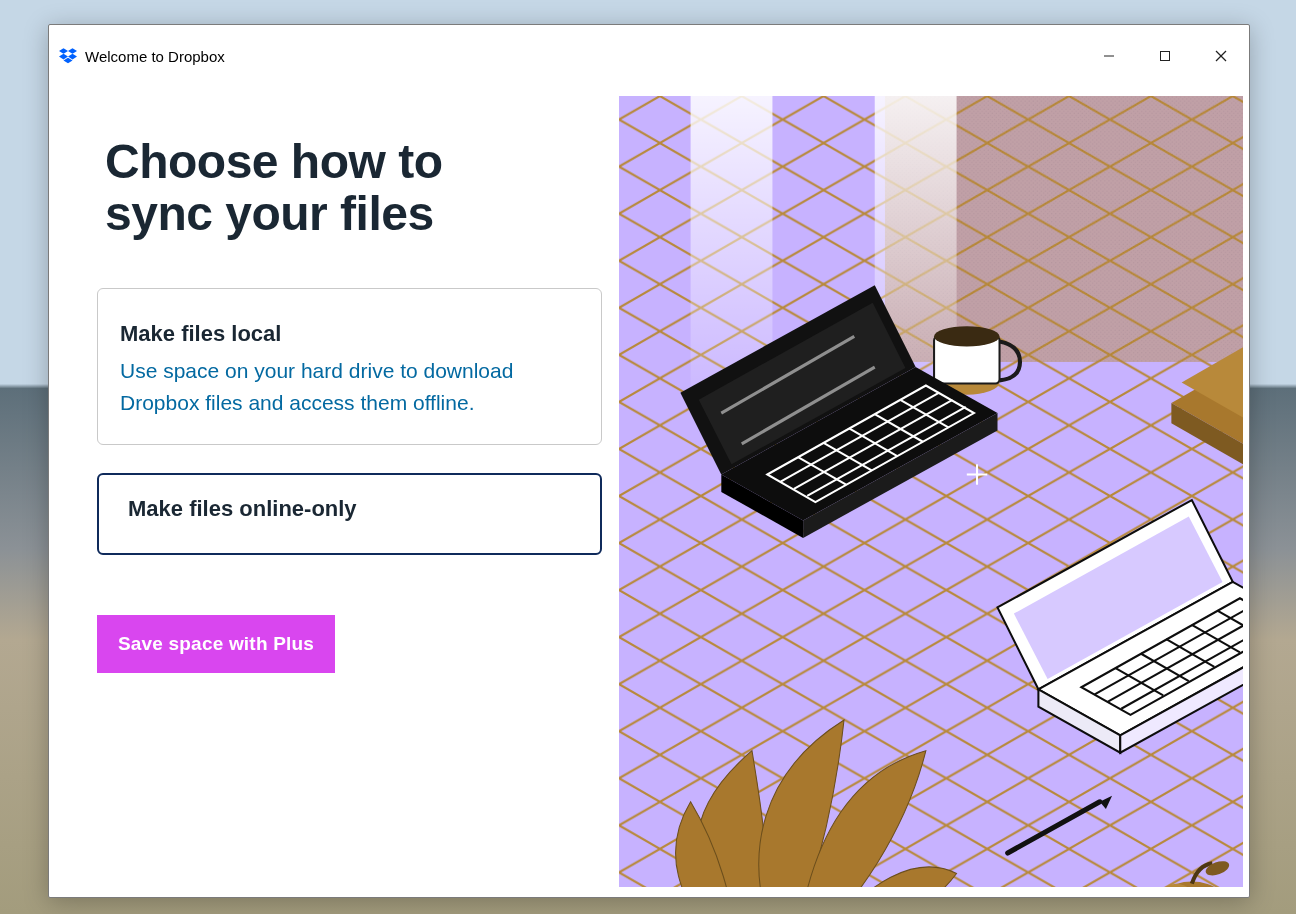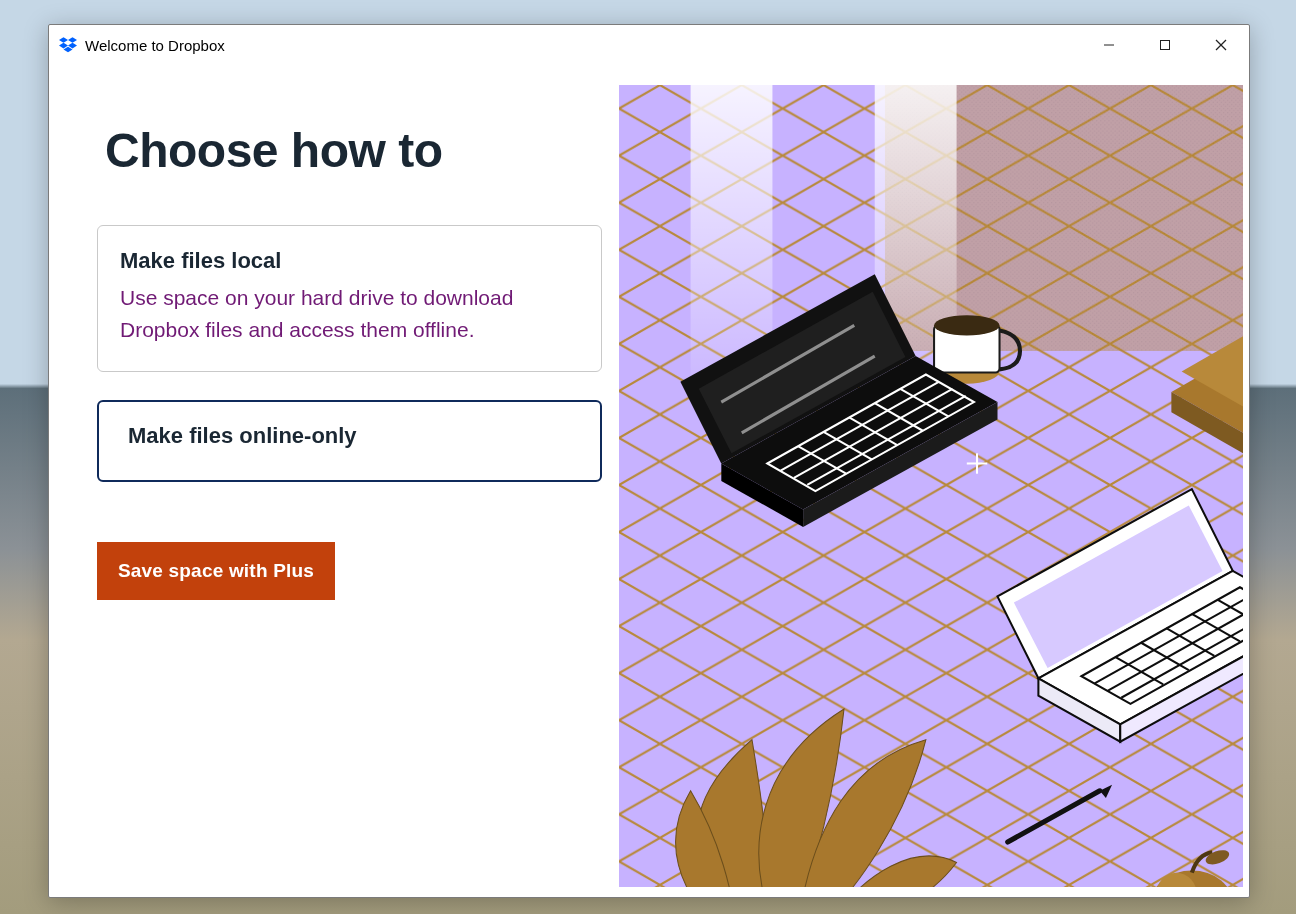--- a/index.html
+++ b/index.html
@@ -11,20 +11,21 @@
   }
   .window{
     position:absolute;left:48px;top:24px;width:1200px;height:872px;
     background:#ffffff;border:1px solid #7b7b7b;border-radius:2px;
     box-shadow:0 4px 24px rgba(0,0,0,.25);
     display:flex;flex-direction:column;
   }
   .titlebar{
     height:40px;display:flex;align-items:center;
     padding-left:10px;
+    margin-top:11px;
   }
   .titlebar .appicon{width:18px;height:18px;margin-right:8px;flex:0 0 auto;}
   .titlebar .title{font-size:15px;color:#000;}
   .titlebar .spacer{flex:1;}
   .tbbtn{
     width:56px;height:40px;display:flex;align-items:center;justify-content:center;
     color:#222;
   }
   .tbbtn svg{width:12px;height:12px;}
 
@@ -36,33 +37,33 @@
     display:flex;flex-direction:column;
   }
   .headline{
     font-size:48px;line-height:1.08;font-weight:800;color:#1a2733;
     letter-spacing:-0.5px;margin:14px 0 48px 8px;
     font-family:Arial Black,Arial,sans-serif;
   }
   .option{
     width:505px;box-sizing:border-box;
     border:1px solid #c9c9c9;border-radius:6px;
-    padding:22px 22px 24px 22px;margin-bottom:28px;
+    padding:32px 22px 24px 22px;margin-bottom:28px;
     cursor:pointer;
   }
   .option.selected{
     border:2px solid #0f2a5b;
     padding:21px 21px 23px 29px;
   }
   .opt-title{font-size:22px;font-weight:700;color:#1a2733;margin-bottom:8px;}
-  .opt-desc {font-size:21px;line-height:1.55;color:#701a75;}
+  .opt-desc {font-size:21px;line-height:1.55;color:#0369a1;}
   .cta{
     margin-top:32px;
     width:238px;height:58px;
-    background:#c2410c;color:#fff;border:none;
+    background:#d946ef;color:#fff;border:none;
     font-size:19px;font-weight:700;letter-spacing:.2px;
     cursor:pointer;
   }
 
   .rightpane{
     flex:1;margin:20px 6px 10px 0;position:relative;overflow:hidden;
   }
   .rightpane svg{position:absolute;inset:0;}
 </style>
 </head>
@@ -101,20 +102,21 @@
           <line x1="1" y1="1" x2="11" y2="11" stroke="currentColor" stroke-width="1.2"></line>
           <line x1="11" y1="1" x2="1" y2="11" stroke="currentColor" stroke-width="1.2"></line>
         </svg>
     </div>
   </div>
 
   <div class="content">
     <div class="leftpane">
       <div class="headline">
         <span>Choose how to</span><br>
+        <span>sync your files</span>
       </div>
 
       <div class="option">
         <div class="opt-title">Make files local</div>
         <div class="opt-desc">Use space on your hard drive to download Dropbox files and access them offline.</div>
       </div>
 
       <div class="option selected">
         <div class="opt-title">Make files online-only</div>
       </div>

